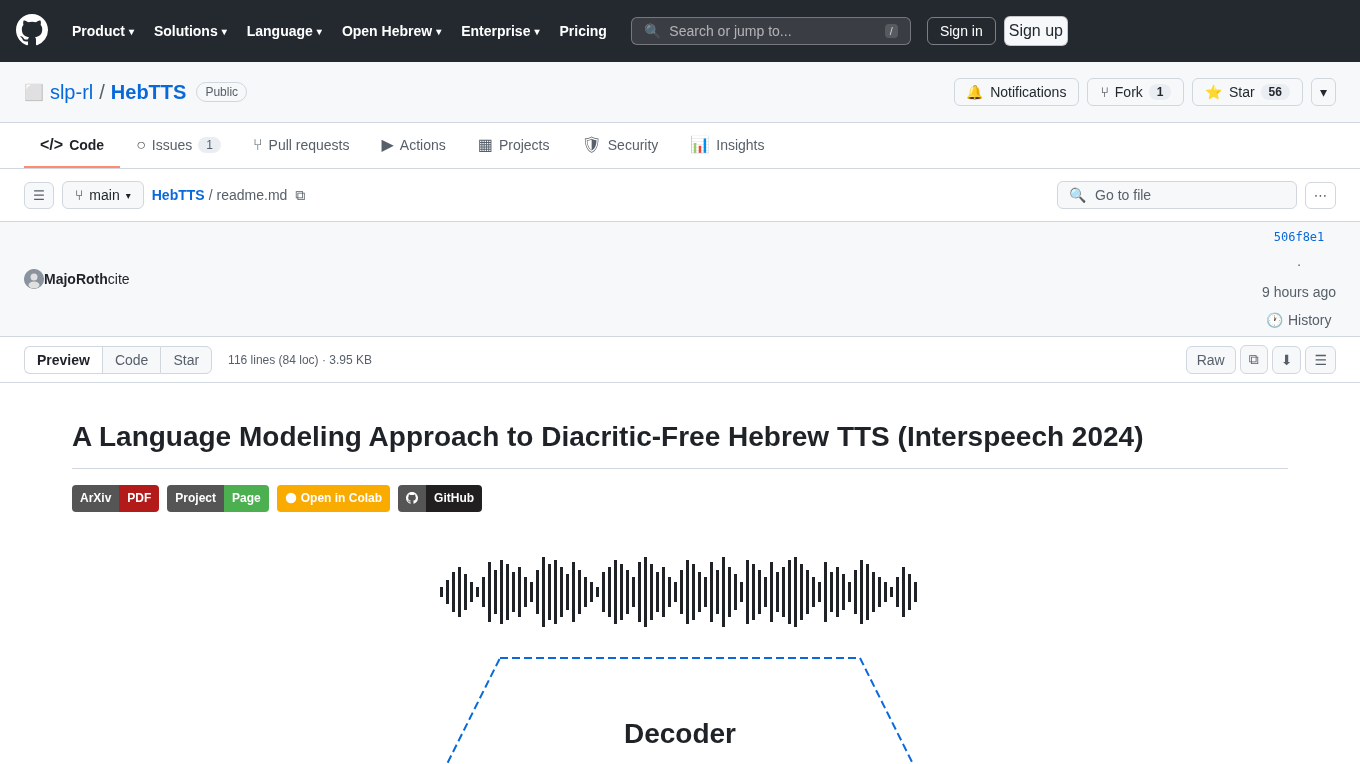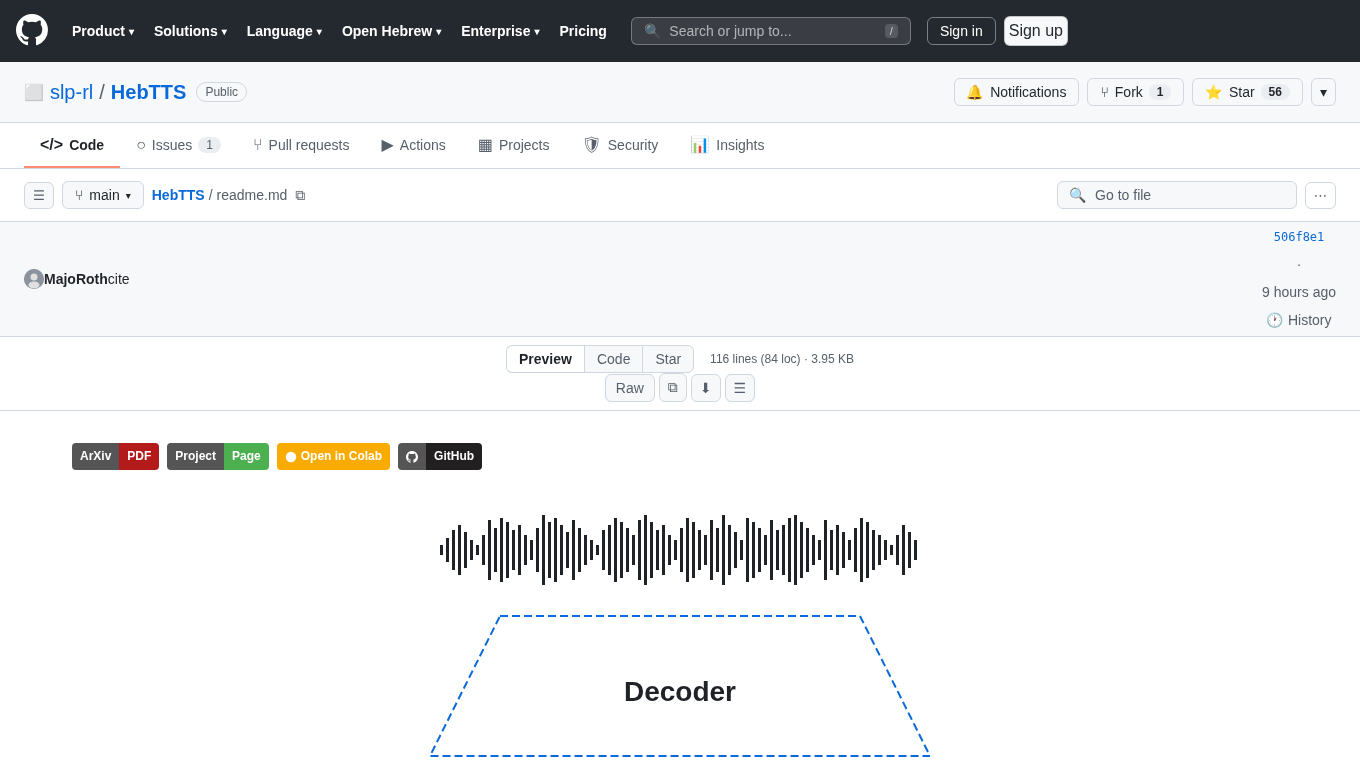--- a/index.html
+++ b/index.html
@@ -154,37 +154,38 @@
     <span style="font-family:monospace; font-size:12px; color:#0969da; cursor:pointer;">506f8e1</span>
     <span>·</span>
     <span>9 hours ago</span>
     <div style="display:flex; align-items:center; gap:4px; color:#57606a; cursor:pointer; font-size:14px;">
       <span style="font-size:14px;">🕐</span>
       <span>History</span>
     </div>
   </div>
 </div>
 
-<div style="display:flex; align-items:center; padding:8px 24px; border-bottom:1px solid #d0d7de; justify-content:space-between; background:#ffffff;flex-direction:column;">
+<div style="display:flex; align-items:center; padding:8px 24px; border-bottom:1px solid #d0d7de; justify-content:space-between; background:#ffffff;">
   <div style="display:flex; align-items:center; gap:0;">
     <button style="padding:5px 12px; font-size:14px; cursor:pointer; border:1px solid #d0d7de; border-right:none; background:#ffffff; color:#1f2328; font-weight:600; border-radius:6px 0 0 6px;">Preview</button>
     <button style="padding:5px 12px; font-size:14px; cursor:pointer; border:1px solid #d0d7de; border-right:none; background:#f6f8fa; color:#57606a; font-weight:500;">Code</button>
     <button style="padding:5px 12px; font-size:14px; cursor:pointer; border:1px solid #d0d7de; background:#f6f8fa; color:#57606a; font-weight:500; border-radius:0 6px 6px 0;">Star</button>
     <span style="color:#57606a; font-size:12px; margin-left:16px;">116 lines (84 loc) · 3.95 KB</span>
   </div>
   <div style="display:flex; align-items:center; gap:4px;">
     <button style="background:#f6f8fa; border:1px solid #d0d7de; border-radius:6px; padding:5px 10px; cursor:pointer; color:#57606a; font-size:14px;">Raw</button>
     <button style="background:#f6f8fa; border:1px solid #d0d7de; border-radius:6px; padding:5px 8px; cursor:pointer; color:#57606a; font-size:14px;">⧉</button>
     <button style="background:#f6f8fa; border:1px solid #d0d7de; border-radius:6px; padding:5px 8px; cursor:pointer; color:#57606a; font-size:14px;">⬇</button>
     <button style="background:#f6f8fa; border:1px solid #d0d7de; border-radius:6px; padding:5px 8px; cursor:pointer; color:#57606a; font-size:14px;">☰</button>
   </div>
 </div>
 
 <div style="padding:0 24px 24px; background:#ffffff; overflow-y:auto; max-height:400px;">
   <div style="padding:32px 48px; font-size:16px; line-height:1.6; max-width:100%;">
+    <h1 style="font-size:28px; font-weight:600; border-bottom:1px solid #d0d7de; padding-bottom:8px; margin-bottom:16px;">A Language Modeling Approach to Diacritic-Free Hebrew TTS (Interspeech 2024)</h1>
 
     <div style="display:flex; gap:8px; margin-bottom:24px; flex-wrap:wrap; align-items:center;">
 
       <div style="display:inline-flex; border-radius:4px; overflow:hidden; font-size:12px; font-weight:600; cursor:pointer;">
         <span style="padding:4px 8px; background:#555; color:white;">ArXiv</span>
         <span style="padding:4px 8px; background:#b31b1b; color:white;">PDF</span>
       </div>
 
       <div style="display:inline-flex; border-radius:4px; overflow:hidden; font-size:12px; font-weight:600; cursor:pointer;">
         <span style="padding:4px 8px; background:#555; color:white;">Project</span>

